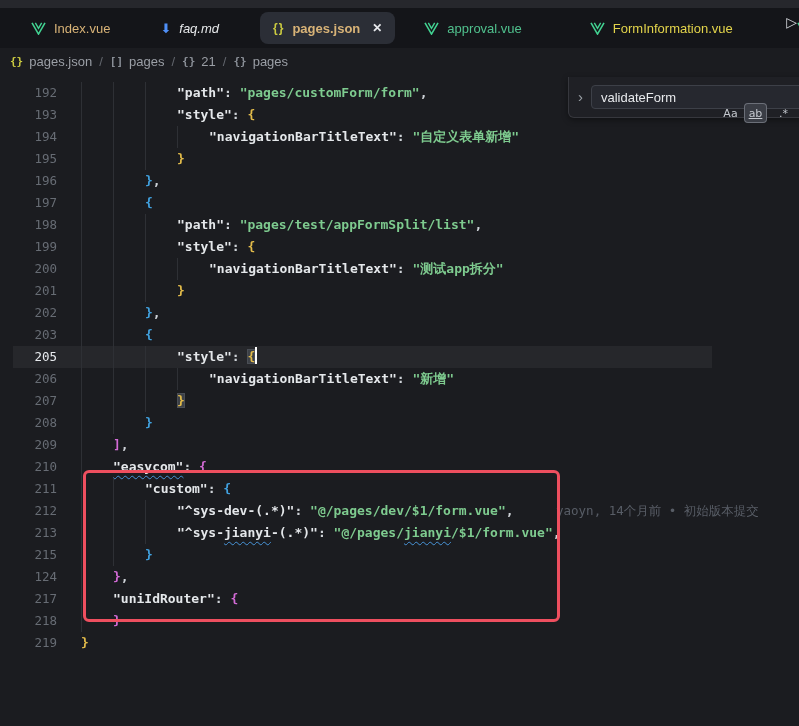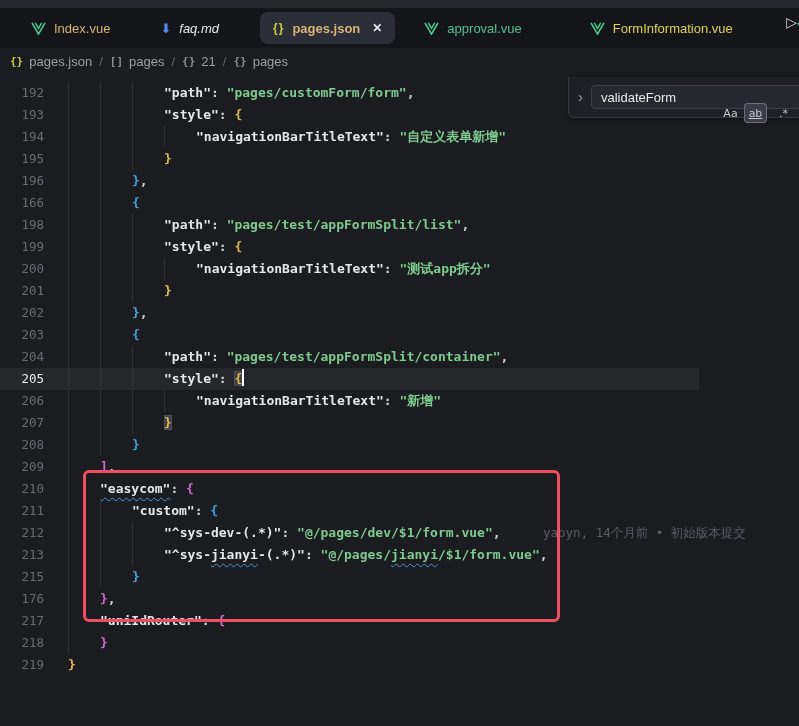--- a/index.html
+++ b/index.html
@@ -35,21 +35,21 @@
     position:absolute; left:0; top:48px; width:799px; height:27px;
     display:flex; align-items:center; padding-left:10px;
     font-size:13px; color:#9b9fa6; background:#1b1c20;
   }
   .crumb { display:flex; align-items:center; gap:6px; cursor:pointer; }
   .crumb .sym { font-size:11px; font-weight:bold; color:#8b9098; font-family:"DejaVu Sans Mono", monospace; }
   .crumb .sym.gold { color:#cbcb41; }
   .crumb-sep { color:#62666d; margin:0 7px; }
   
   .editor {
-    position:absolute; left:0; top:75px; width:699px; height:651px;
+    position:absolute; left:13px; top:75px; width:699px; height:651px;
     background:#1b1c20; padding-top:7px;
   }
   .row {
     position:relative; height:22px; line-height:22px;
     font-family:"DejaVu Sans Mono", monospace; font-size:13px; font-weight:600;
     white-space:pre;
   }
   .row.current { background:rgba(255,255,255,0.05); }
   .lnum {
     position:absolute; left:0; top:0; width:44px; text-align:right;
@@ -178,39 +178,38 @@
       <span>pages</span>
     </span>
   </div>
 
 <div class="editor" id="editor">
     <div class="row"><span class="guide" style="left: 68px;"></span><span class="guide" style="left: 100px;"></span><span class="guide" style="left: 132px;"></span><span class="lnum">192</span><span class="code" style="left: 164px;"><span class="tok k">"path"</span><span class="tok p">: </span><span class="tok s">"pages/customForm/form"</span><span class="tok p">,</span></span></div>
     <div class="row"><span class="guide" style="left: 68px;"></span><span class="guide" style="left: 100px;"></span><span class="guide" style="left: 132px;"></span><span class="lnum">193</span><span class="code" style="left: 164px;"><span class="tok k">"style"</span><span class="tok p">: </span><span class="tok bg">{</span></span></div>
     <div class="row"><span class="guide" style="left: 68px;"></span><span class="guide" style="left: 100px;"></span><span class="guide" style="left: 132px;"></span><span class="guide" style="left: 164px;"></span><span class="lnum">194</span><span class="code" style="left: 196px;"><span class="tok k">"navigationBarTitleText"</span><span class="tok p">: </span><span class="tok s">"自定义表单新增"</span></span></div>
     <div class="row"><span class="guide" style="left: 68px;"></span><span class="guide" style="left: 100px;"></span><span class="guide" style="left: 132px;"></span><span class="lnum">195</span><span class="code" style="left: 164px;"><span class="tok bg">}</span></span></div>
     <div class="row"><span class="guide" style="left: 68px;"></span><span class="guide" style="left: 100px;"></span><span class="lnum">196</span><span class="code" style="left: 132px;"><span class="tok bb">}</span><span class="tok p">,</span></span></div>
-    <div class="row"><span class="guide" style="left: 68px;"></span><span class="guide" style="left: 100px;"></span><span class="lnum">166</span><span class="code" style="left: 132px;"><span class="tok bb">{</span></span></div>
+    <div class="row"><span class="guide" style="left: 68px;"></span><span class="guide" style="left: 100px;"></span><span class="lnum">197</span><span class="code" style="left: 132px;"><span class="tok bb">{</span></span></div>
     <div class="row"><span class="guide" style="left: 68px;"></span><span class="guide" style="left: 100px;"></span><span class="guide" style="left: 132px;"></span><span class="lnum">198</span><span class="code" style="left: 164px;"><span class="tok k">"path"</span><span class="tok p">: </span><span class="tok s">"pages/test/appFormSplit/list"</span><span class="tok p">,</span></span></div>
     <div class="row"><span class="guide" style="left: 68px;"></span><span class="guide" style="left: 100px;"></span><span class="guide" style="left: 132px;"></span><span class="lnum">199</span><span class="code" style="left: 164px;"><span class="tok k">"style"</span><span class="tok p">: </span><span class="tok bg">{</span></span></div>
     <div class="row"><span class="guide" style="left: 68px;"></span><span class="guide" style="left: 100px;"></span><span class="guide" style="left: 132px;"></span><span class="guide" style="left: 164px;"></span><span class="lnum">200</span><span class="code" style="left: 196px;"><span class="tok k">"navigationBarTitleText"</span><span class="tok p">: </span><span class="tok s">"测试app拆分"</span></span></div>
     <div class="row"><span class="guide" style="left: 68px;"></span><span class="guide" style="left: 100px;"></span><span class="guide" style="left: 132px;"></span><span class="lnum">201</span><span class="code" style="left: 164px;"><span class="tok bg">}</span></span></div>
     <div class="row"><span class="guide" style="left: 68px;"></span><span class="guide" style="left: 100px;"></span><span class="lnum">202</span><span class="code" style="left: 132px;"><span class="tok bb">}</span><span class="tok p">,</span></span></div>
     <div class="row"><span class="guide" style="left: 68px;"></span><span class="guide" style="left: 100px;"></span><span class="lnum">203</span><span class="code" style="left: 132px;"><span class="tok bb">{</span></span></div>
-    <div class="row"><span class="guide" style="left: 68px;"></span><span class="guide" style="left: 100px;"></span><span class="guide" style="left: 132px;"></span><span class="lnum">204</span><span class="code" style="left: 164px;"><span class="tok k">"path"</span><span class="tok p">: </span><span class="tok s">"pages/test/appFormSplit/container"</span><span class="tok p">,</span></span></div>
     <div class="row current"><span class="guide" style="left: 68px;"></span><span class="guide" style="left: 100px;"></span><span class="guide" style="left: 132px;"></span><span class="lnum">205</span><span class="code" style="left: 164px;"><span class="tok k">"style"</span><span class="tok p">: </span><span class="tok bg hl">{</span><span class="cursor"></span></span></div>
     <div class="row"><span class="guide" style="left: 68px;"></span><span class="guide" style="left: 100px;"></span><span class="guide" style="left: 132px;"></span><span class="guide" style="left: 164px;"></span><span class="lnum">206</span><span class="code" style="left: 196px;"><span class="tok k">"navigationBarTitleText"</span><span class="tok p">: </span><span class="tok s">"新增"</span></span></div>
     <div class="row"><span class="guide" style="left: 68px;"></span><span class="guide" style="left: 100px;"></span><span class="guide" style="left: 132px;"></span><span class="lnum">207</span><span class="code" style="left: 164px;"><span class="tok bg hl">}</span></span></div>
     <div class="row"><span class="guide" style="left: 68px;"></span><span class="guide" style="left: 100px;"></span><span class="lnum">208</span><span class="code" style="left: 132px;"><span class="tok bb">}</span></span></div>
     <div class="row"><span class="guide" style="left: 68px;"></span><span class="lnum">209</span><span class="code" style="left: 100px;"><span class="tok bm">]</span><span class="tok p">,</span></span></div>
     <div class="row"><span class="guide" style="left: 68px;"></span><span class="lnum">210</span><span class="code" style="left: 100px;"><span class="tok k sq">"easycom"</span><span class="tok p">: </span><span class="tok bm">{</span></span></div>
     <div class="row"><span class="guide" style="left: 68px;"></span><span class="guide" style="left: 100px;"></span><span class="lnum">211</span><span class="code" style="left: 132px;"><span class="tok k">"custom"</span><span class="tok p">: </span><span class="tok bb">{</span></span></div>
     <div class="row"><span class="guide" style="left: 68px;"></span><span class="guide" style="left: 100px;"></span><span class="guide" style="left: 132px;"></span><span class="lnum">212</span><span class="code" style="left: 164px;"><span class="tok k">"^sys-dev-(.*)"</span><span class="tok p">: </span><span class="tok s">"@/pages/dev/$1/form.vue"</span><span class="tok p">,</span></span><span class="blame">yaoyn, 14个月前 • 初始版本提交</span></div>
     <div class="row"><span class="guide" style="left: 68px;"></span><span class="guide" style="left: 100px;"></span><span class="guide" style="left: 132px;"></span><span class="lnum">213</span><span class="code" style="left: 164px;"><span class="tok k">"^sys-</span><span class="tok k sq">jianyi</span><span class="tok k">-(.*)"</span><span class="tok p">: </span><span class="tok s">"@/pages/</span><span class="tok s sq">jianyi</span><span class="tok s">/$1/form.vue"</span><span class="tok p">,</span></span></div>
     <div class="row"><span class="guide" style="left: 68px;"></span><span class="guide" style="left: 100px;"></span><span class="lnum">215</span><span class="code" style="left: 132px;"><span class="tok bb">}</span></span></div>
-    <div class="row"><span class="guide" style="left: 68px;"></span><span class="lnum">176</span><span class="code" style="left: 100px;"><span class="tok bm">}</span><span class="tok p">,</span></span></div>
+    <div class="row"><span class="guide" style="left: 68px;"></span><span class="lnum">124</span><span class="code" style="left: 100px;"><span class="tok bm">}</span><span class="tok p">,</span></span></div>
     <div class="row"><span class="guide" style="left: 68px;"></span><span class="lnum">217</span><span class="code" style="left: 100px;"><span class="tok k">"uniIdRouter"</span><span class="tok p">: </span><span class="tok bm">{</span></span></div>
     <div class="row"><span class="guide" style="left: 68px;"></span><span class="lnum">218</span><span class="code" style="left: 100px;"><span class="tok bm">}</span></span></div>
     <div class="row"><span class="lnum">219</span><span class="code" style="left: 68px;"><span class="tok bg">}</span></span></div>
   </div>
 
 <div class="annotation-rect"></div>
 
 <div class="find-widget">
   <span class="find-chevron">›</span>
   <div class="find-input-wrap">

